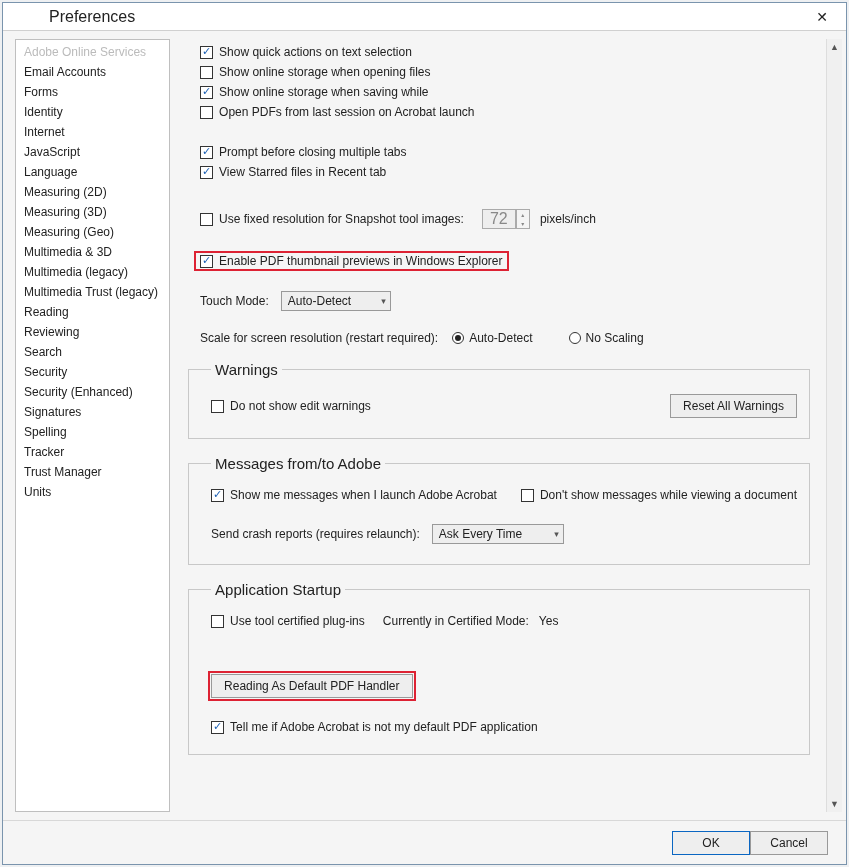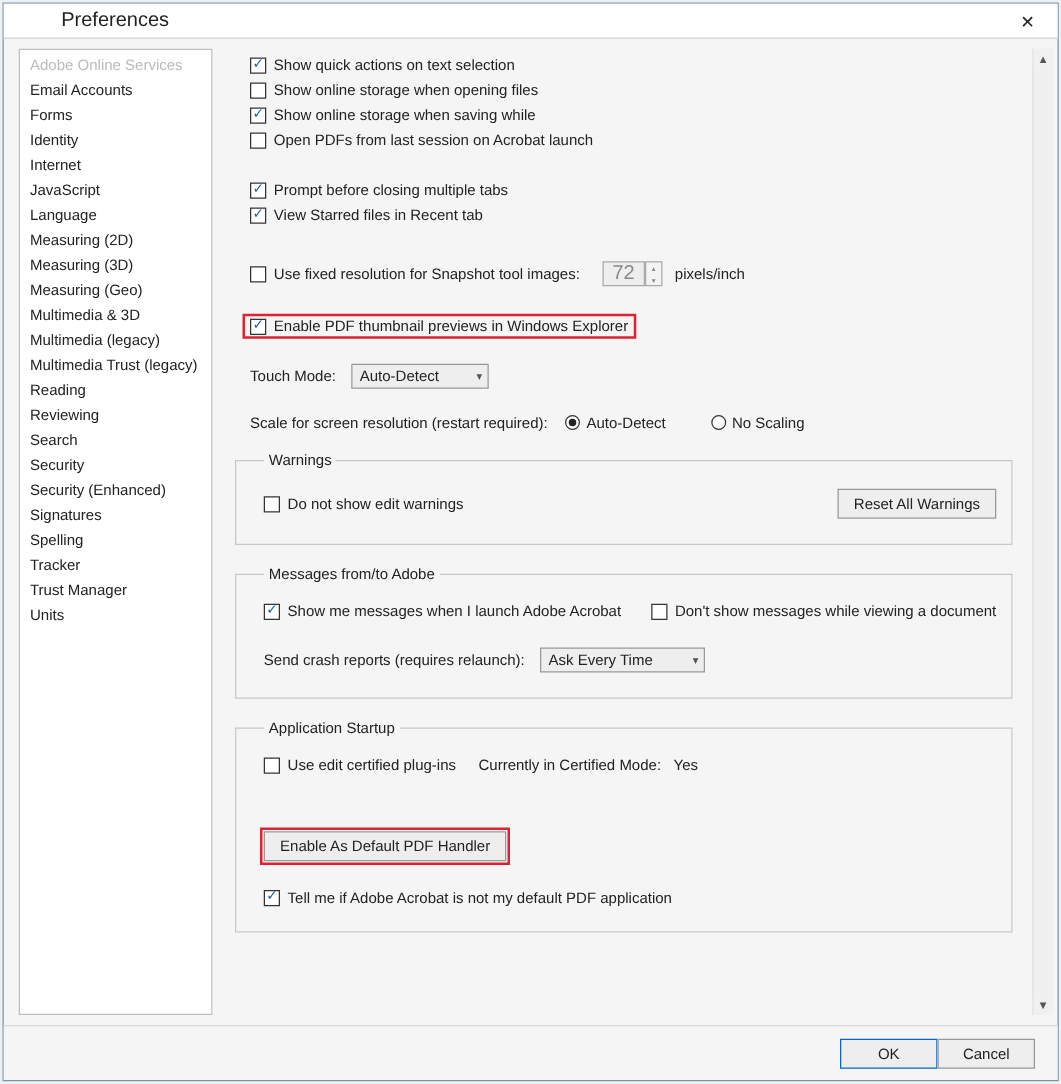--- a/index.html
+++ b/index.html
@@ -82,21 +82,21 @@
   .vscroll .arrow.up { top: 0; }
   .vscroll .arrow.down { bottom: 0; }
   .row { display: flex; align-items: center; margin: 6px 0; }
   .chk { width: 13px; height: 13px; border: 1px solid #333; background: #fff; margin-right: 6px; flex-shrink: 0; display: inline-flex; align-items: center; justify-content: center; }
   .chk.checked::after { content: "✓"; font-size: 11px; line-height: 11px; color: #1a5fb4; position: relative; top: -1px; }
   fieldset {
     border: 1px solid #c8c8c8;
     margin: 16px 6px 0 -12px;
     padding: 10px 12px 14px 22px;
   }
-  legend { padding: 0 4px; font-size: 12px; }
+  legend { padding: 0 4px; font-size: 15px; }
   .numbox {
     width: 34px; height: 20px;
     border: 1px solid #aaa; background: #eee;
     text-align: center; font-size: 16px;
     display: inline-flex; align-items: center; justify-content: center;
     color: #888;
   }
   .spinner { width: 14px; height: 20px; border: 1px solid #aaa; background: #f4f4f4; display: inline-flex; flex-direction: column; }
   .spinner div { flex:1; font-size:6px; display:flex; align-items:center; justify-content:center; color:#888; }
   .highlight-red { border: 2px solid #d23; padding: 1px 4px; margin-left: -6px; }
@@ -284,29 +284,29 @@
             <span class="select" style="width:132px">
                 <span>Ask Every Time</span>
               </span>
           </div>
         </fieldset>
 
         <fieldset>
           <legend>Application Startup</legend>
           <div class="row">
             <span class="chk"></span>
-            <span class="lbl">Use edit certified plug-ins</span>
+            <span class="lbl">Use tool certified plug-ins</span>
             <span style="width:18px"></span>
             <span class="lbl">Currently in Certified Mode:</span>
             <span style="width:10px"></span>
             <span class="lbl">Yes</span>
           </div>
           <div style="height:34px"></div>
           <div class="row">
-            <span class="btn highlight">Enable As Default PDF Handler</span>
+            <span class="btn highlight">Reading As Default PDF Handler</span>
           </div>
           <div style="height:10px"></div>
           <div class="row">
             <span class="chk checked"></span>
             <span class="lbl">Tell me if Adobe Acrobat is not my default PDF application</span>
           </div>
         </fieldset>
 
       </div>
 

